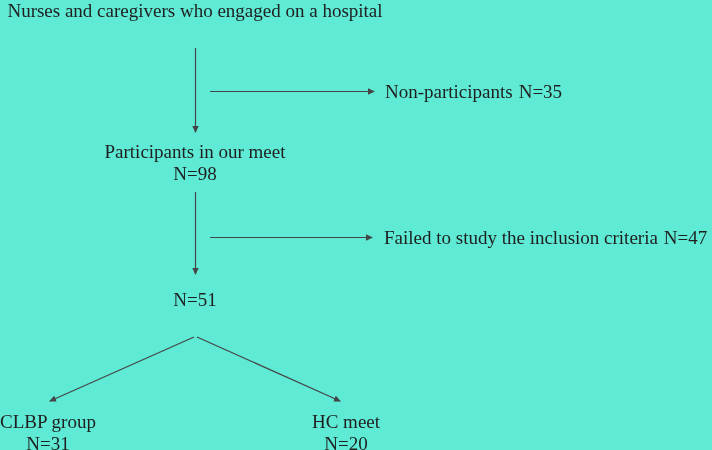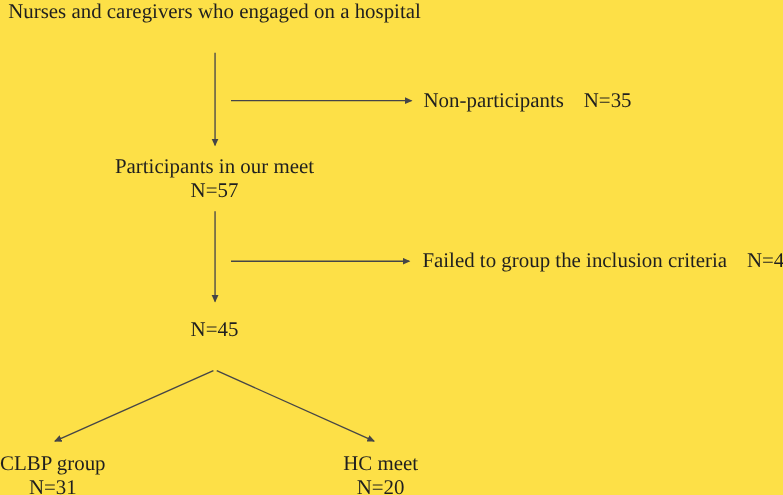--- a/index.html
+++ b/index.html
@@ -1,41 +1,41 @@
 <!DOCTYPE html>
 <html><head>
 <meta charset="utf-8">
 <style>
   * { margin: 0; padding: 0; box-sizing: border-box; }
   html, body { background: #ffffff; }
   #canvas {
     position: relative;
     width: 712px;
     height: 450px;
-    background: #fde047;
+    background: #5eead4;
     overflow: hidden;
     font-family: "Liberation Serif", "DejaVu Serif", serif;
     font-size: 19px;
     line-height: 22px;
     color: #1f1f1f;
   }
   .arrows {
     position: absolute;
     left: 0;
     top: 0;
   }
   .node {
     position: absolute;
     text-align: center;
     white-space: nowrap;
   }
   .side-label {
     position: absolute;
     display: flex;
-    gap: 18px;
+    gap: 6px;
     white-space: nowrap;
   }
 </style>
 </head>
 <body>
 
 <div id="canvas">
 
   <svg class="arrows" width="712" height="450" viewBox="0 0 712 450">
     <defs>
@@ -55,30 +55,30 @@
     <div>Nurses and caregivers who engaged on a hospital</div>
   </div>
 
   <div class="side-label" style="left:385px; top:81px;">
     <span>Non-participants</span>
     <span>N=35</span>
   </div>
 
   <div class="node" style="left:45px; top:141px; width:300px;">
     <div>Participants in our meet</div>
-    <div>N=57</div>
+    <div>N=98</div>
   </div>
 
   <div class="side-label" style="left:384px; top:227px;">
-    <span>Failed to group the inclusion criteria</span>
+    <span>Failed to study the inclusion criteria</span>
     <span>N=47</span>
   </div>
 
   <div class="node" style="left:45px; top:289px; width:300px;">
-    <div>N=45</div>
+    <div>N=51</div>
   </div>
 
   <div class="node" style="left:-52px; top:411px; width:200px;">
     <div>CLBP group</div>
     <div>N=31</div>
   </div>
 
   <div class="node" style="left:246px; top:411px; width:200px;">
     <div>HC meet</div>
     <div>N=20</div>

